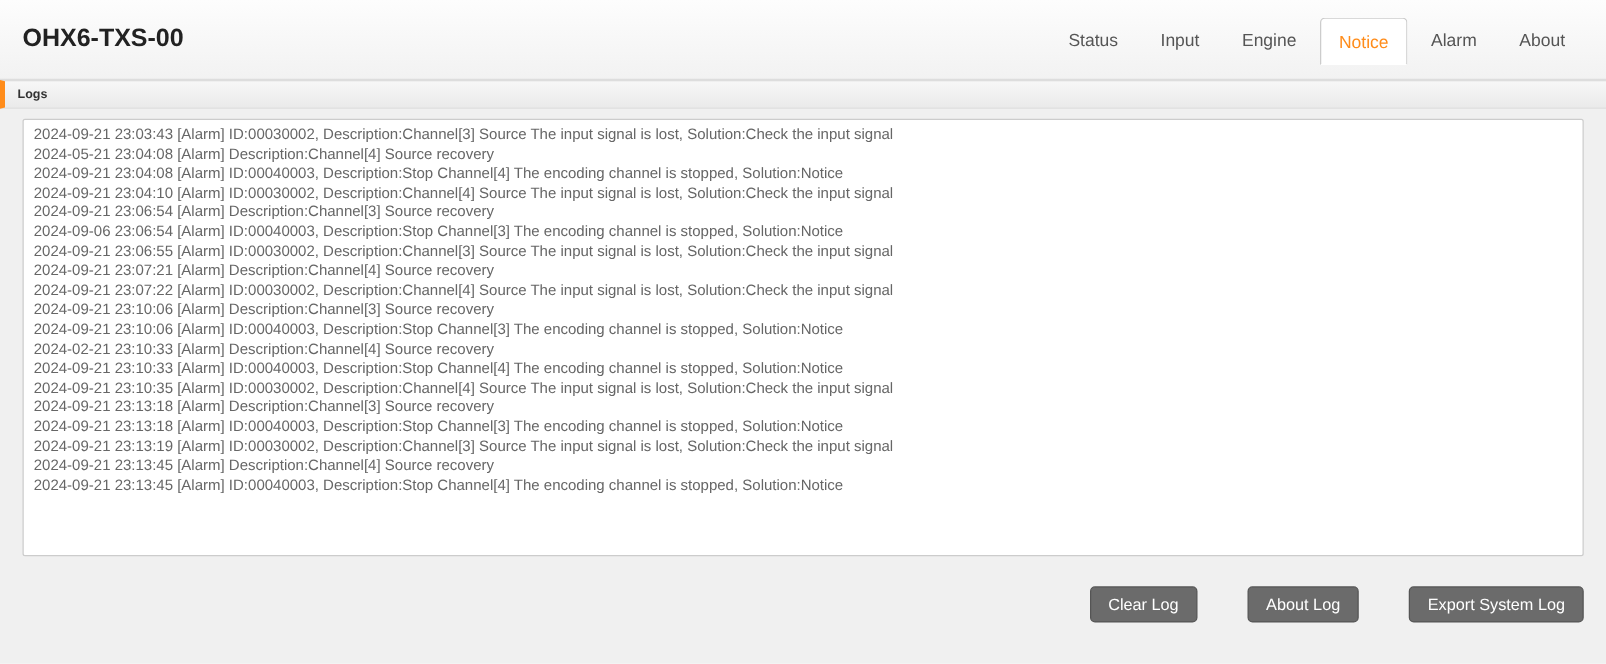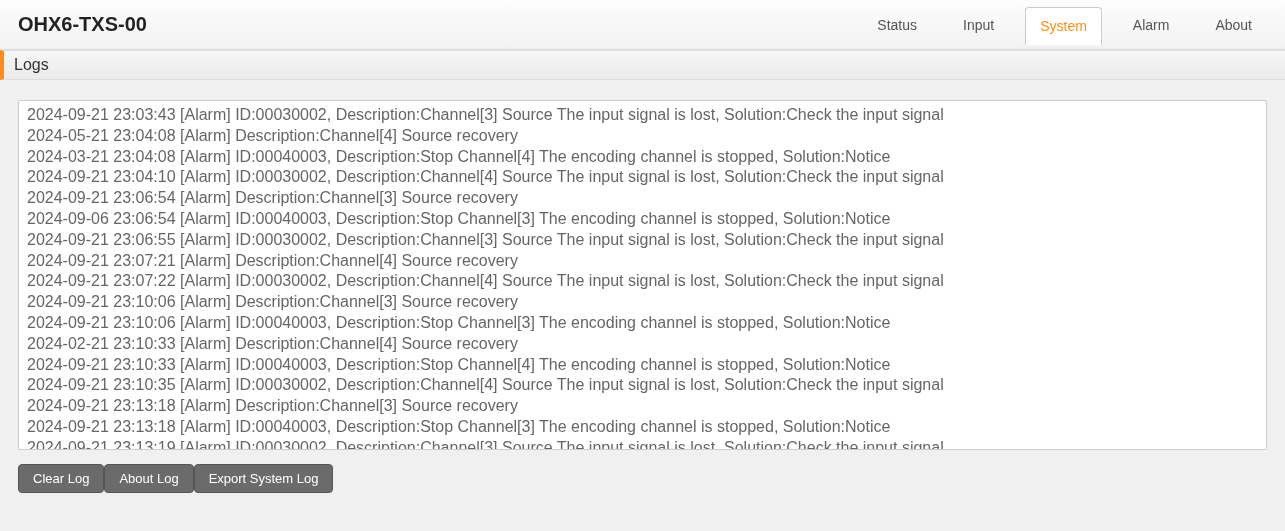--- a/index.html
+++ b/index.html
@@ -9,30 +9,30 @@
       color: #333;
       font-size: 13px;
     }
     .header {
       display: flex;
       justify-content: space-between;
       align-items: center;
       background: linear-gradient(#fdfdfd, #f2f2f2);
       border-bottom: 1px solid #ddd;
       padding: 8px 18px;
-      height: 50px;
+      height: 64px;
     }
     .device-title {
       font-size: 20px;
       font-weight: bold;
       color: #222;
     }
     .nav {
       display: flex;
-      gap: 16px;
+      gap: 4px;
     }
     .nav-item {
       padding: 10px 14px;
       color: #555;
       cursor: pointer;
       font-size: 14px;
       border: 1px solid transparent;
       border-bottom: none;
     }
     .nav-item.active {
@@ -43,47 +43,48 @@
       border-radius: 4px 4px 0 0;
       position: relative;
       top: 1px;
     }
     .section-header {
       background: linear-gradient(#f7f7f7, #eaeaea);
       border-top: 1px solid #ddd;
       border-bottom: 1px solid #ddd;
       padding: 5px 10px;
       border-left: 4px solid #ff8c1a;
-      font-weight: normal;
-      font-size: 16px;
+      font-weight: bold;
+      font-size: 10px;
       color: #333;
-      margin-bottom: 20px;
+      margin-bottom: 8px;
     }
     .content {
       padding: 0 18px 20px 18px;
     }
     .log-box {
       background: #fff;
       border: 1px solid #ccc;
       border-radius: 2px;
       height: 350px;
       overflow-y: scroll;
       padding: 4px 8px;
-      font-size: 16px;
+      font-size: 12px;
       color: #666;
       line-height: 1.3;
       font-family: Arial, Helvetica, sans-serif;
     }
     .log-line {
       white-space: nowrap;
     }
     .button-row {
       display: flex;
-      justify-content: flex-start;
-      margin-top: 14px;
+      justify-content: flex-end;
+      gap: 40px;
+      margin-top: 24px;
     }
     .btn {
       background: #6b6b6b;
       color: #fff;
       border: 1px solid #555;
       border-radius: 4px;
       padding: 6px 14px;
       font-size: 13px;
       cursor: pointer;
     }
@@ -93,33 +94,34 @@
     .log-box::-webkit-scrollbar-thumb { background: #c8c8c8; border-radius: 2px; }
   </style>
 </head>
 <body>
 
 <div class="header">
   <div class="device-title">OHX6-TXS-00</div>
   <div class="nav" id="nav-tabs">
       <div class="nav-item">Status</div>
       <div class="nav-item">Input</div>
-      <div class="nav-item active">System</div>
+      <div class="nav-item">Engine</div>
+      <div class="nav-item active">Notice</div>
       <div class="nav-item">Alarm</div>
       <div class="nav-item">About</div>
     </div>
 </div>
 
 <div class="section-header">Logs</div>
 
 <div class="content">
   <div class="log-box" id="log-box">
       <div class="log-line">2024-09-21 23:03:43 [Alarm] ID:00030002, Description:Channel[3] Source The input signal is lost, Solution:Check the input signal</div>
       <div class="log-line">2024-05-21 23:04:08 [Alarm] Description:Channel[4] Source recovery</div>
-      <div class="log-line">2024-03-21 23:04:08 [Alarm] ID:00040003, Description:Stop Channel[4] The encoding channel is stopped, Solution:Notice</div>
+      <div class="log-line">2024-09-21 23:04:08 [Alarm] ID:00040003, Description:Stop Channel[4] The encoding channel is stopped, Solution:Notice</div>
       <div class="log-line">2024-09-21 23:04:10 [Alarm] ID:00030002, Description:Channel[4] Source The input signal is lost, Solution:Check the input signal</div>
       <div class="log-line">2024-09-21 23:06:54 [Alarm] Description:Channel[3] Source recovery</div>
       <div class="log-line">2024-09-06 23:06:54 [Alarm] ID:00040003, Description:Stop Channel[3] The encoding channel is stopped, Solution:Notice</div>
       <div class="log-line">2024-09-21 23:06:55 [Alarm] ID:00030002, Description:Channel[3] Source The input signal is lost, Solution:Check the input signal</div>
       <div class="log-line">2024-09-21 23:07:21 [Alarm] Description:Channel[4] Source recovery</div>
       <div class="log-line">2024-09-21 23:07:22 [Alarm] ID:00030002, Description:Channel[4] Source The input signal is lost, Solution:Check the input signal</div>
       <div class="log-line">2024-09-21 23:10:06 [Alarm] Description:Channel[3] Source recovery</div>
       <div class="log-line">2024-09-21 23:10:06 [Alarm] ID:00040003, Description:Stop Channel[3] The encoding channel is stopped, Solution:Notice</div>
       <div class="log-line">2024-02-21 23:10:33 [Alarm] Description:Channel[4] Source recovery</div>
       <div class="log-line">2024-09-21 23:10:33 [Alarm] ID:00040003, Description:Stop Channel[4] The encoding channel is stopped, Solution:Notice</div>

